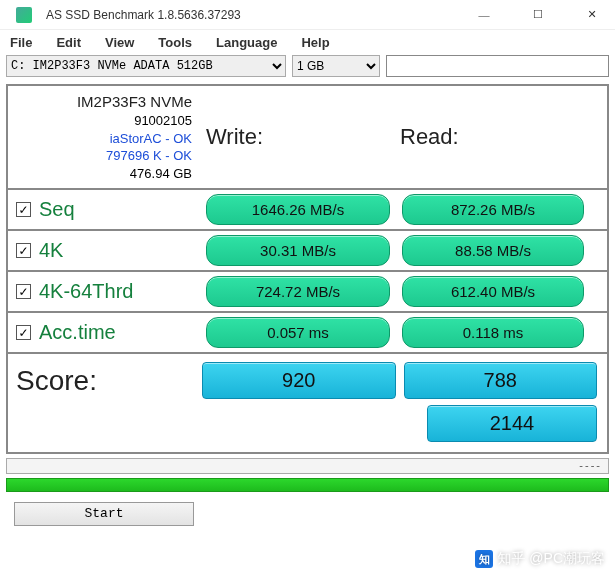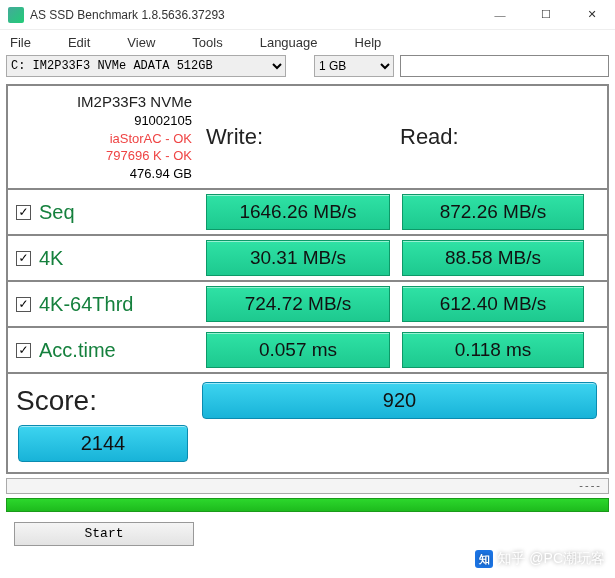--- a/index.html
+++ b/index.html
@@ -1,45 +1,45 @@
 <!DOCTYPE html>
 <html><head>
 <meta charset="utf-8">
 <style>
 * { box-sizing: border-box; margin: 0; padding: 0; }
 body { font-family: "Segoe UI", Tahoma, sans-serif; font-size: 13px; background: #fff; width: 615px; height: 578px; overflow: hidden; position: relative; }
-.titlebar { height: 30px; display: flex; align-items: center; padding-left: 8px; background: #fff; border-bottom: 1px solid #eee; }
+.titlebar { height: 30px; display: flex; align-items: center; padding-left: 16px; background: #fff; border-bottom: 1px solid #eee; gap: 8px; }
 .titlebar .icon { width: 16px; height: 16px; background: linear-gradient(135deg,#4a9,#2c7); border-radius: 2px; margin-right: 6px; }
 .titlebar .title { flex: 1; font-size: 12px; color: #333; }
 .winbtn { width: 46px; height: 30px; display: flex; align-items: center; justify-content: center; color: #333; font-size: 11px; font-family: "Segoe UI Symbol"; }
-.menubar { height: 24px; display: flex; align-items: center; padding: 0 10px; gap: 37px; font-size: 13px; color: #333; }
+.menubar { height: 24px; display: flex; align-items: center; padding: 0 10px; gap: 24px; font-size: 13px; color: #333; font-weight: bold; }
 .menubar span { cursor: default; }
 .toolbar { height: 28px; display: flex; align-items: center; padding: 0 6px 4px 6px; gap: 6px; }
 select.drive { width: 280px; height: 22px; font-family: "Courier New", monospace; font-size: 12px; border: 1px solid #aaa; background: #efefef; }
-select.size { width: 80px; height: 22px; font-size: 12px; border: 1px solid #aaa; background: #efefef; margin-left: 22px; }
+select.size { width: 88px; height: 22px; font-size: 12px; border: 1px solid #aaa; background: #efefef; }
 input.filter { flex: 1; height: 22px; border: 1px solid #888; padding: 0 4px; }
 .panel { margin: 2px 6px 0 6px; border: 2px solid #888; background: #fff; }
 .row { display: flex; border-bottom: 2px solid #888; }
 .row:last-child { border-bottom: none; }
 .cell { display: flex; align-items: center; }
 .c1 { width: 192px; padding: 6px 8px; }
 .c2 { width: 196px; padding: 4px 6px; }
 .c3 { width: 194px; padding: 4px 6px; }
 .hdr { font-size: 22px; font-weight: 400; color: #222; }
 .devinfo { flex-direction: column; align-items: flex-end; padding: 6px 8px; line-height: 1.35; font-size: 13px; }
 .devinfo .name { font-size: 15px; color: #222; }
-.devinfo .ok { color: #ef4444; }
+.devinfo .ok { color: #1d4ed8; }
 .testlabel { font-size: 20px; color: #15803d; }
 .chk { width: 15px; height: 15px; border: 1.5px solid #555; display: inline-flex; align-items: center; justify-content: center; margin-right: 8px; font-size: 12px; line-height: 1; }
-.pill { flex: 1; background: linear-gradient(#2fe2a5,#1dc98f); border: 1px solid #0d9968; border-radius: 0; text-align: center; font-size: 19px; color: #111; padding: 6px 2px; box-shadow: inset 0 1px 0 rgba(255,255,255,.5); }
+.pill { flex: 1; background: linear-gradient(#2fe2a5,#1dc98f); border: 1px solid #0d9968; border-radius: 12px; text-align: center; font-size: 15px; color: #111; padding: 6px 2px; box-shadow: inset 0 1px 0 rgba(255,255,255,.5); }
 .scorerow { padding: 8px 6px 10px 6px; display: block; border-radius: 15px; }
 .score-top { display: flex; align-items: center; }
 .scorelabel { width: 184px; padding-left: 2px; font-size: 28px; color: #222; }
 .bluepill { flex: 1; margin: 0 4px; background: linear-gradient(#3dd4f0,#18b3d8); border: 1px solid #0a8bb0; border-radius: 4px; text-align: center; font-size: 20px; color: #111; padding: 6px 2px; box-shadow: inset 0 1px 0 rgba(255,255,255,.5); }
-.score-bot { display: flex; justify-content: flex-start; margin-top: 6px; }
+.score-bot { display: flex; justify-content: flex-end; margin-top: 6px; }
 .score-bot .bluepill { flex: 0 0 170px; }
 .progress-area { margin: 4px 6px 0 6px; }
 .pbar1 { height: 16px; border: 1px solid #aaa; background: #f4f4f4; position: relative; }
 .pbar1-text { position: absolute; right: 6px; top: 0; font-size: 11px; color: #555; letter-spacing: 2px; }
 .pbar2 { height: 14px; margin-top: 4px; border: 1px solid #1a9a1a; background: linear-gradient(#2cd72c,#1dbb1d); }
 .btnrow { display: flex; justify-content: center; gap: 80px; margin: 10px 0 0 0; padding: 0 14px; flex-direction: column; }
 .btn { width: 180px; height: 24px; border: 1px solid #999; background: linear-gradient(#f5f5f5,#e3e3e3); font-family: "Courier New", monospace; font-size: 13px; text-align: center; line-height: 22px; }
 .btn.disabled { color: #9a9a9a; }
 .watermark { position: absolute; right: 10px; bottom: 10px; font-size: 14px; color: #fff; text-shadow: 0 0 4px rgba(0,0,0,.4); pointer-events: none; display: flex; align-items: center; gap: 4px; }
 .wm-icon { width: 18px; height: 18px; background: #1b74e4; border-radius: 3px; display: inline-flex; align-items: center; justify-content: center; color: #fff; font-size: 11px; font-weight: bold; }
@@ -141,20 +141,21 @@
       </div>
     <div class="cell c3">
         <div class="pill">0.118 ms</div>
       </div>
   </div>
 
   <div class="row scorerow">
     <div class="score-top">
       <div class="scorelabel">Score:</div>
       <div class="bluepill">920</div>
+      <div class="bluepill">788</div>
     </div>
     <div class="score-bot">
       <div class="bluepill">2144</div>
     </div>
   </div>
 
 </div>
 
 <div class="progress-area">
   <div class="pbar1">

